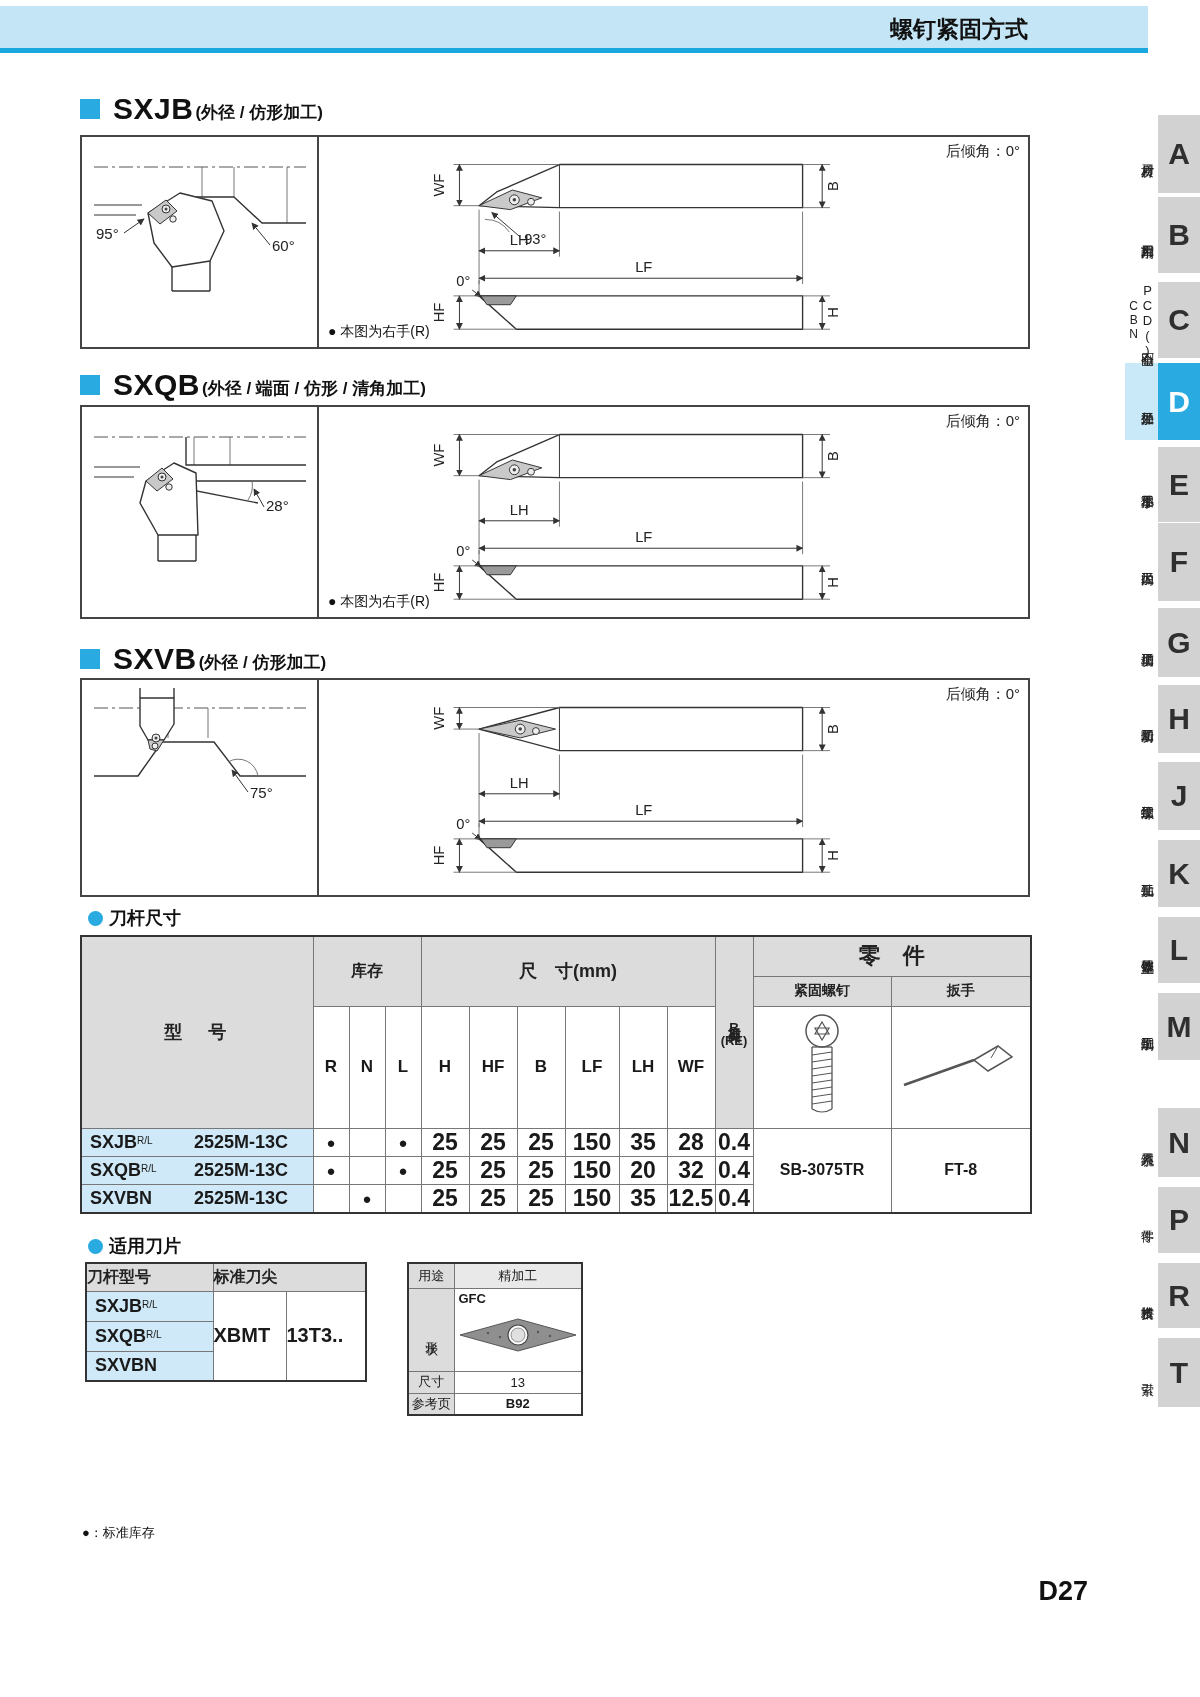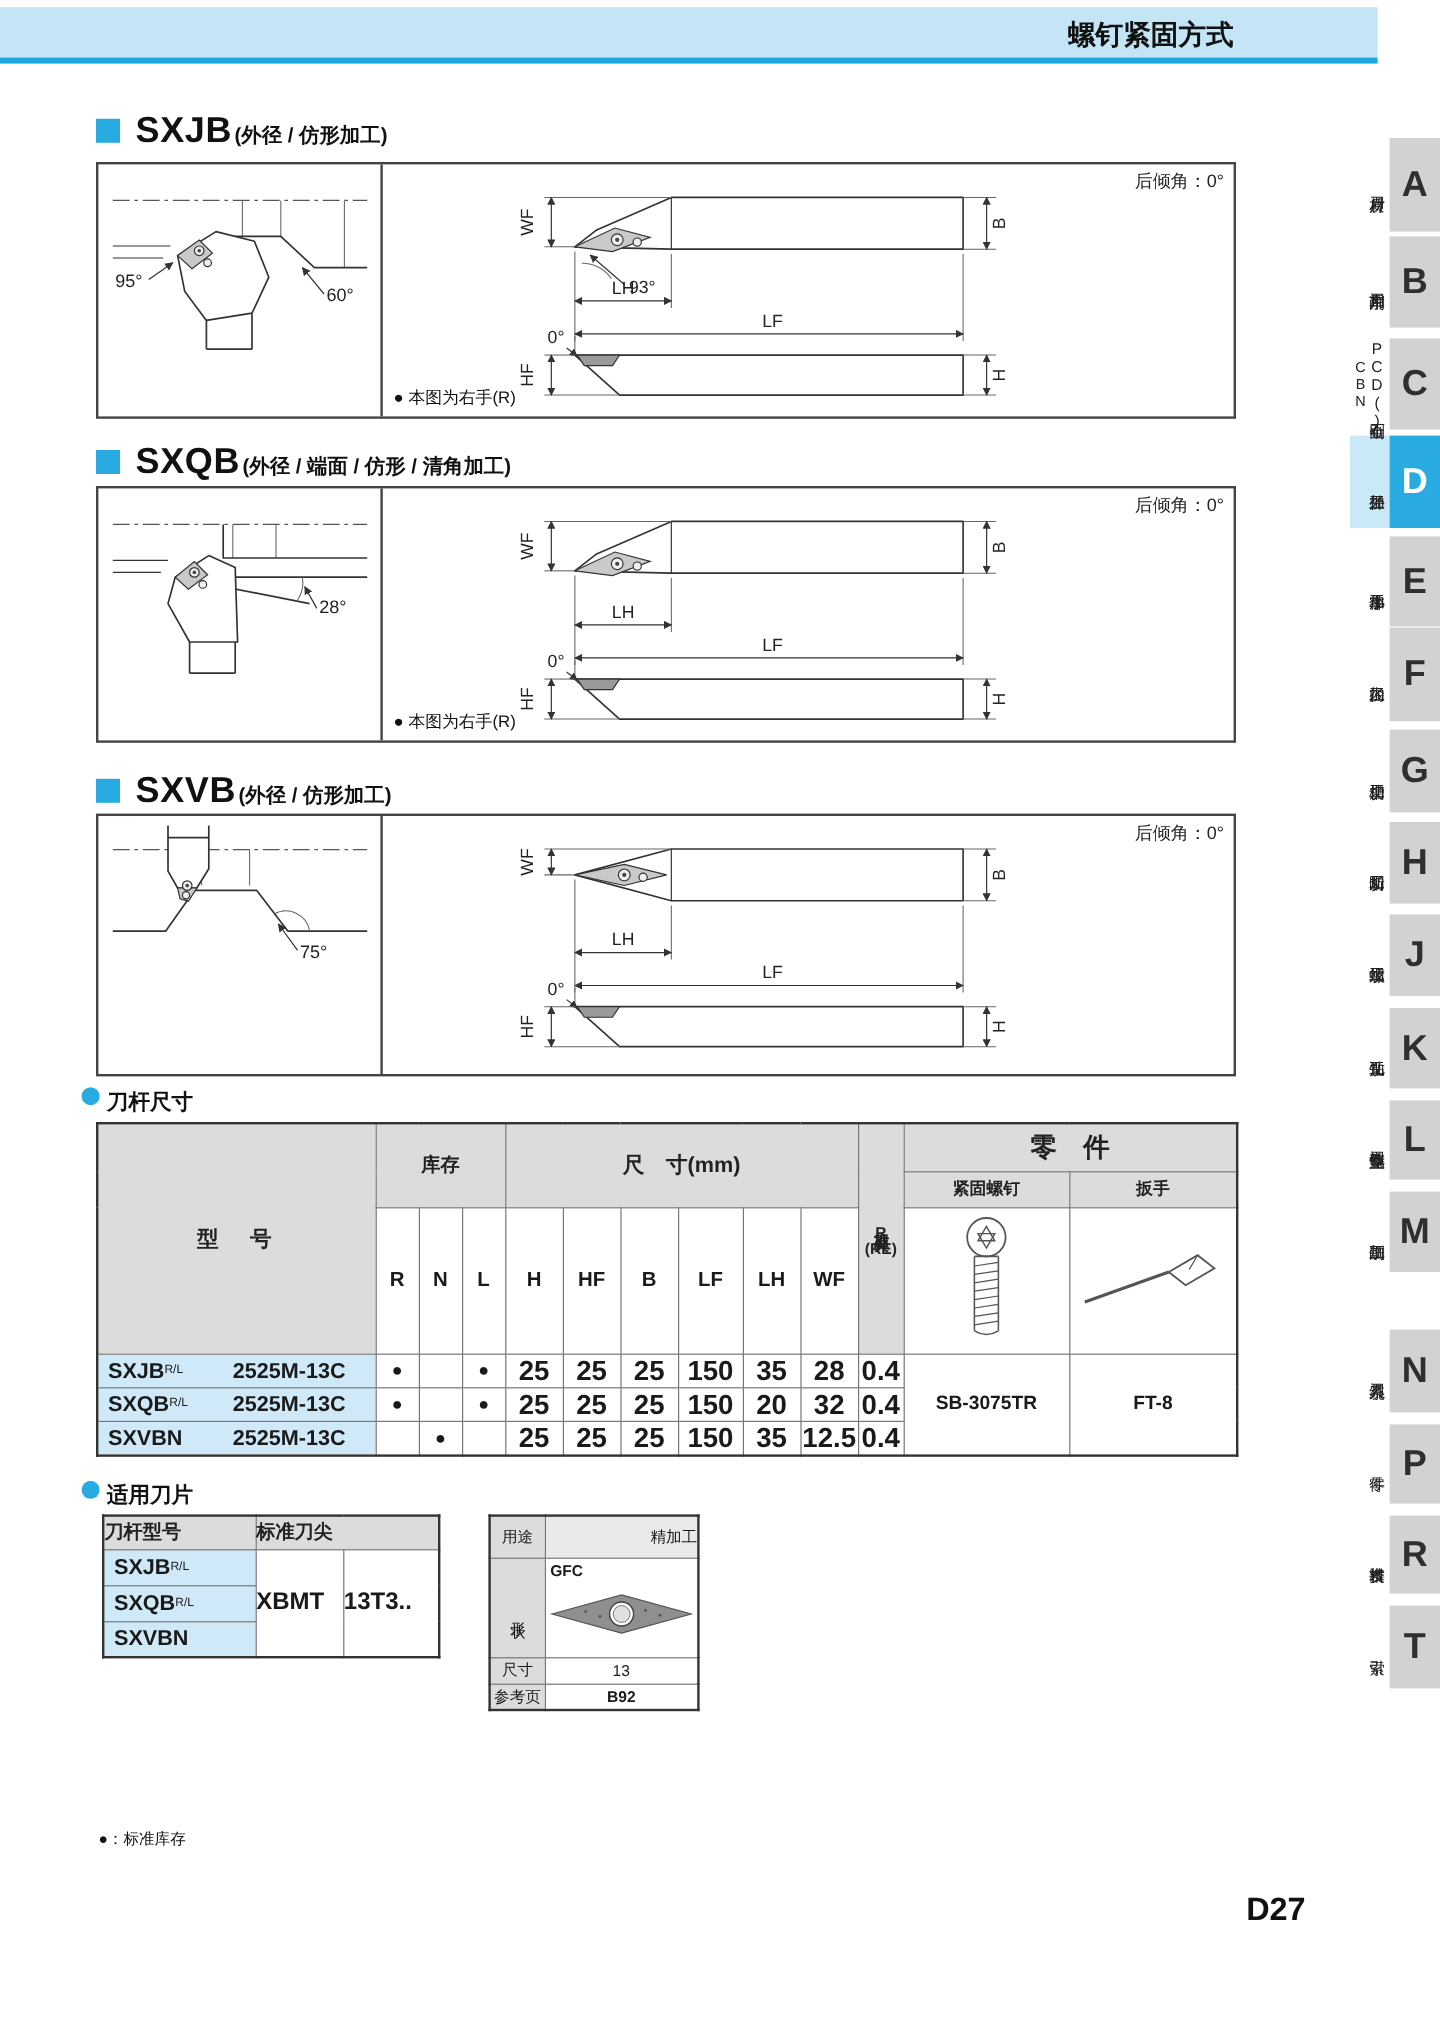--- a/index.html
+++ b/index.html
@@ -32,21 +32,21 @@
   .sf{stroke:#333;stroke-width:1.4;fill:#fff;stroke-linejoin:round;}
   .ins{fill:#c9c9c9;stroke:#333;stroke-width:1;}
   .insd{fill:#9a9a9a;stroke:#333;stroke-width:1;}
   .scr{fill:#eee;stroke:#333;stroke-width:1;}
   .scrd{fill:#444;stroke:none;}
   .dim{stroke:#333;stroke-width:1;fill:none;}
   .ext{stroke:#666;stroke-width:0.9;fill:none;}
   .thn{stroke:#333;stroke-width:1;fill:none;}
 
   
-  .list-heading{position:absolute;left:68px;display:flex;font-size:18px;font-weight:bold;color:#111;}
+  .list-heading{position:absolute;left:88px;display:flex;align-items:center;font-size:18px;font-weight:bold;color:#111;}
   .dot-bullet{width:15px;height:15px;border-radius:50%;background:#29abe2;margin-right:6px;flex:none;}
 
   
   table{border-collapse:collapse;table-layout:fixed;}
   .htable{position:absolute;left:80px;top:935px;width:950px;border:2px solid #333;}
   .htable td{border:1px solid #777;text-align:center;vertical-align:middle;padding:0;overflow:hidden;}
   .hd{background:#dcdcdc;font-weight:600;font-size:16px;color:#222;}
   .ht-r1{height:40px;} .ht-r2{height:30px;} .ht-r3{height:122px;} .ht-d{height:25px;}
   .col-letter{font-size:17px;font-weight:600;background:#fff;}
   .model-cell{background:#cfe9f8;text-align:left !important;padding-left:8px !important;}
@@ -484,23 +484,23 @@
     </tr>
   </tbody>
     </table>
 
   <table class="dtable">
     <colgroup>
         <col style="width:46px">
         <col style="width:128px">
       </colgroup>
     <tbody>
-        <tr style="height:35px;">
+        <tr style="height:25px;">
       <td class="dt-lbl">用途</td>
-      <td style="background:#e9e9e9;text-align:right;">精加工</td>
+      <td style="background:#e9e9e9;">精加工</td>
     </tr>
     <tr style="height:83px;">
       <td class="dt-lbl"><span class="vert">形状</span></td>
       <td class="shape-cell">
         <div class="gfc">GFC</div>
         <svg width="120" height="44" viewBox="0 0 120 44" style="margin-top:14px;">
           <polygon points="2,22 60,6 118,22 60,38" fill="#8f8f8f" stroke="#555" stroke-width="1"></polygon>
           <circle cx="30" cy="20" r="1.2" fill="#555"></circle>
               <circle cx="42" cy="24" r="1.2" fill="#555"></circle>
           <circle cx="80" cy="19" r="1.2" fill="#555"></circle>

